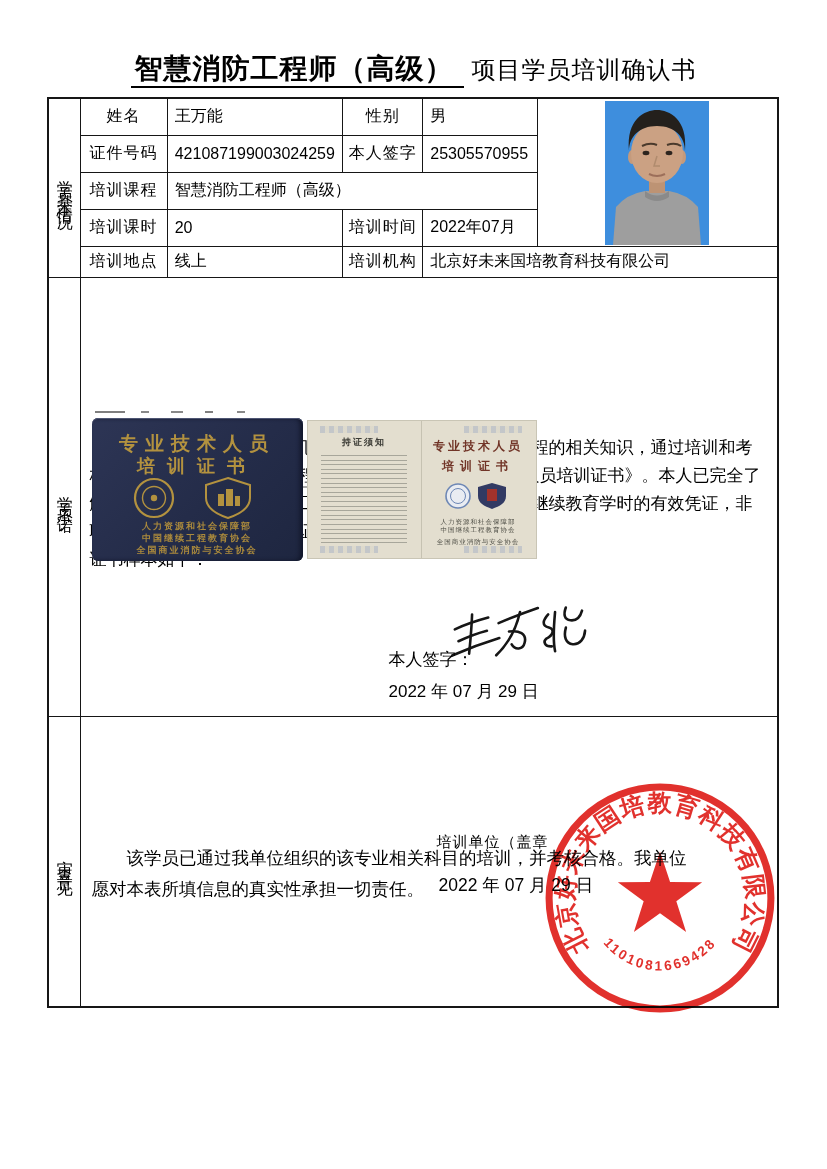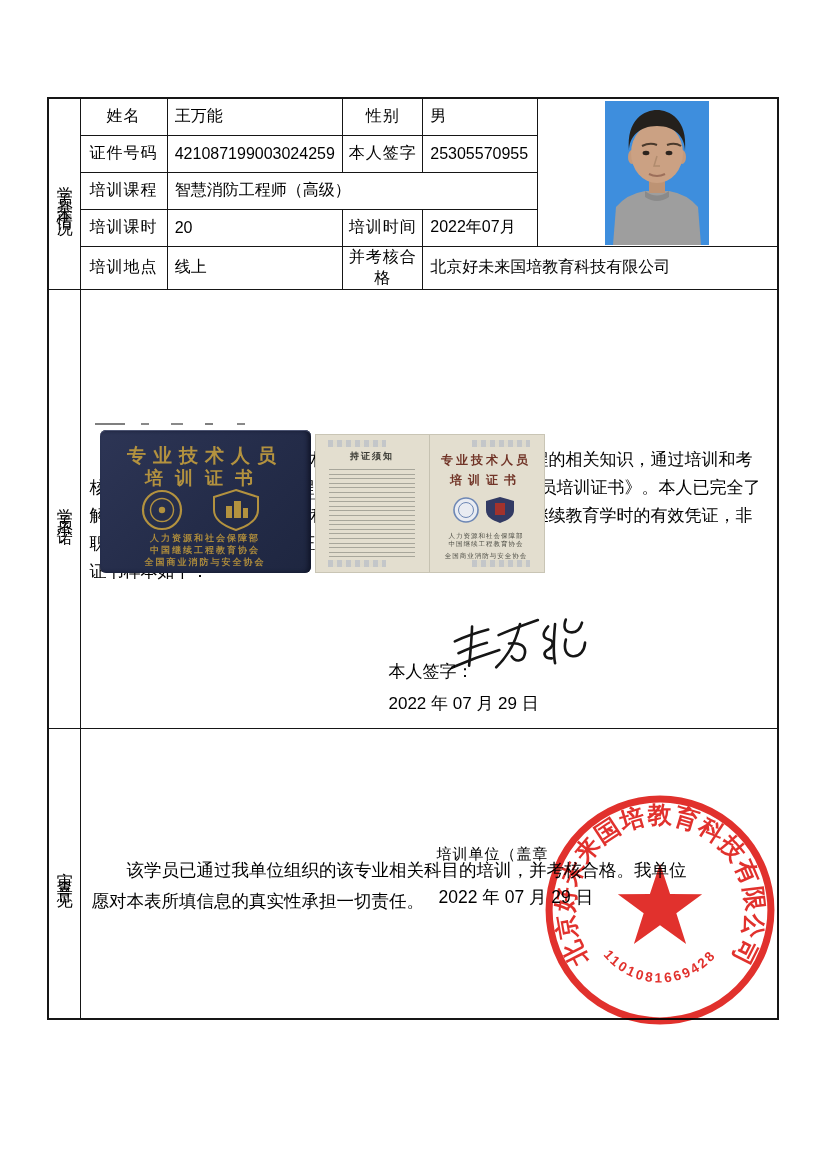--- a/index.html
+++ b/index.html
@@ -25,21 +25,21 @@
   
   .promise-text { margin: 14px 10px 0 9px; width: 677px; font-size: 17px; line-height: 28px; text-align: left; }
   .u-course { border-bottom: 2px solid #ababab; margin: 0 4px; padding-bottom: 1px; }
   .sample-line { margin-left: 9px; font-size: 17px; line-height: 28px; }
   .artifact { position: absolute; left: 14px; top: 132px; width: 190px; height: 5px; opacity: .65; overflow: hidden;
     background:
       linear-gradient(90deg, #3a3a3a 0 30px, transparent 30px 46px, #4a4a4a 46px 54px, transparent 54px 76px,
                       #4a4a4a 76px 88px, transparent 88px 110px, #3a3a3a 110px 118px, transparent 118px 142px,
                       #4a4a4a 142px 150px, transparent 150px 190px);
     background-size: 100% 2px; background-repeat: no-repeat; background-position: 0 1px; }
-  .certs { position: absolute; left: 11px; top: 140px; display: flex; align-items: flex-end; gap: 4px; margin-left: 8px; }
+  .certs { position: absolute; left: 11px; top: 140px; display: flex; align-items: flex-start; gap: 4px; }
 
   
   .cover { position: relative; width: 211px; height: 143px; border-radius: 6px;
            background: linear-gradient(135deg, #2d3555 0%, #242c49 55%, #1e2640 100%);
            box-shadow: inset 0 1px 0 #4d5573, inset -3px 0 4px #11162a; }
   .cover-t1 { position: absolute; top: 13px; left: 0; right: 0; text-align: center; color: #b3923f; font-weight: bold; font-size: 19px; letter-spacing: 7px; }
   .cover-t2 { position: absolute; top: 36px; left: 0; right: 0; text-align: center; color: #b3923f; font-weight: bold; font-size: 18px; letter-spacing: 12px; }
   .cover-emblems { position: absolute; top: 58px; left: 0; }
   .cover-f { position: absolute; left: 0; right: 0; text-align: center; color: #ab8a3c; font-weight: bold; font-size: 9px; letter-spacing: 2px; }
   .cover-f1 { top: 102px; } .cover-f2 { top: 114px; } .cover-f3 { top: 126px; }
@@ -69,20 +69,23 @@
   .review-text { margin: 26px 0 0 11px; width: 605px; font-size: 17.5px; line-height: 31px; }
   .unit-line { position: absolute; left: 356px; top: 116px; font-size: 15px; letter-spacing: 1px; }
   .review-date { position: absolute; left: 358px; top: 156px; font-size: 17.5px; }
   .stamp { position: absolute; left: 458px; top: 60px; width: 242px; height: 242px; mix-blend-mode: multiply; opacity: .95; }
 </style>
 </head>
 <body>
 
 <div class="page">
 
+  <div class="title">
+    <span class="title-bold">智慧消防工程师（高级）</span><span class="title-rest">项目学员培训确认书</span>
+  </div>
 
   <table class="doc">
     <colgroup>
       <col style="width:32px">
         <col style="width:87px">
         <col style="width:175px">
       <col style="width:80px">
         <col style="width:115px">
         <col style="width:239px">
     </colgroup>
@@ -132,21 +135,21 @@
     <tr style="height:37px">
       <td class="lab">培训课时</td>
       <td class="val">20</td>
       <td class="lab">培训时间</td>
       <td class="val">2022年07月</td>
     </tr>
 
     <tr style="height:31px">
       <td class="lab">培训地点</td>
       <td class="val">线上</td>
-      <td class="lab">并考核合格</td>
+      <td class="lab">培训机构</td>
       <td class="val" colspan="2">北京好未来国培教育科技有限公司</td>
     </tr>
 
     <tr style="height:439px">
       <td class="vcell">
         <div class="vlabel">学员承诺</div>
       </td>
       <td class="section-content" colspan="5">
         <div class="promise-text">
           <span>　　本人按照要求参加了该机构组织的培训，学习了培训课程的相关知识，通过培训和考核合格后，取得</span><span class="u-course">智慧消防工程师（高级）</span><span>项目《专业技术人员培训证书》。本人已完全了解并认可该证书为中国继续工程教育协会颁发的记录和证明继续教育学时的有效凭证，非职业（执业）资格类证书。 证书样本如下：</span>

